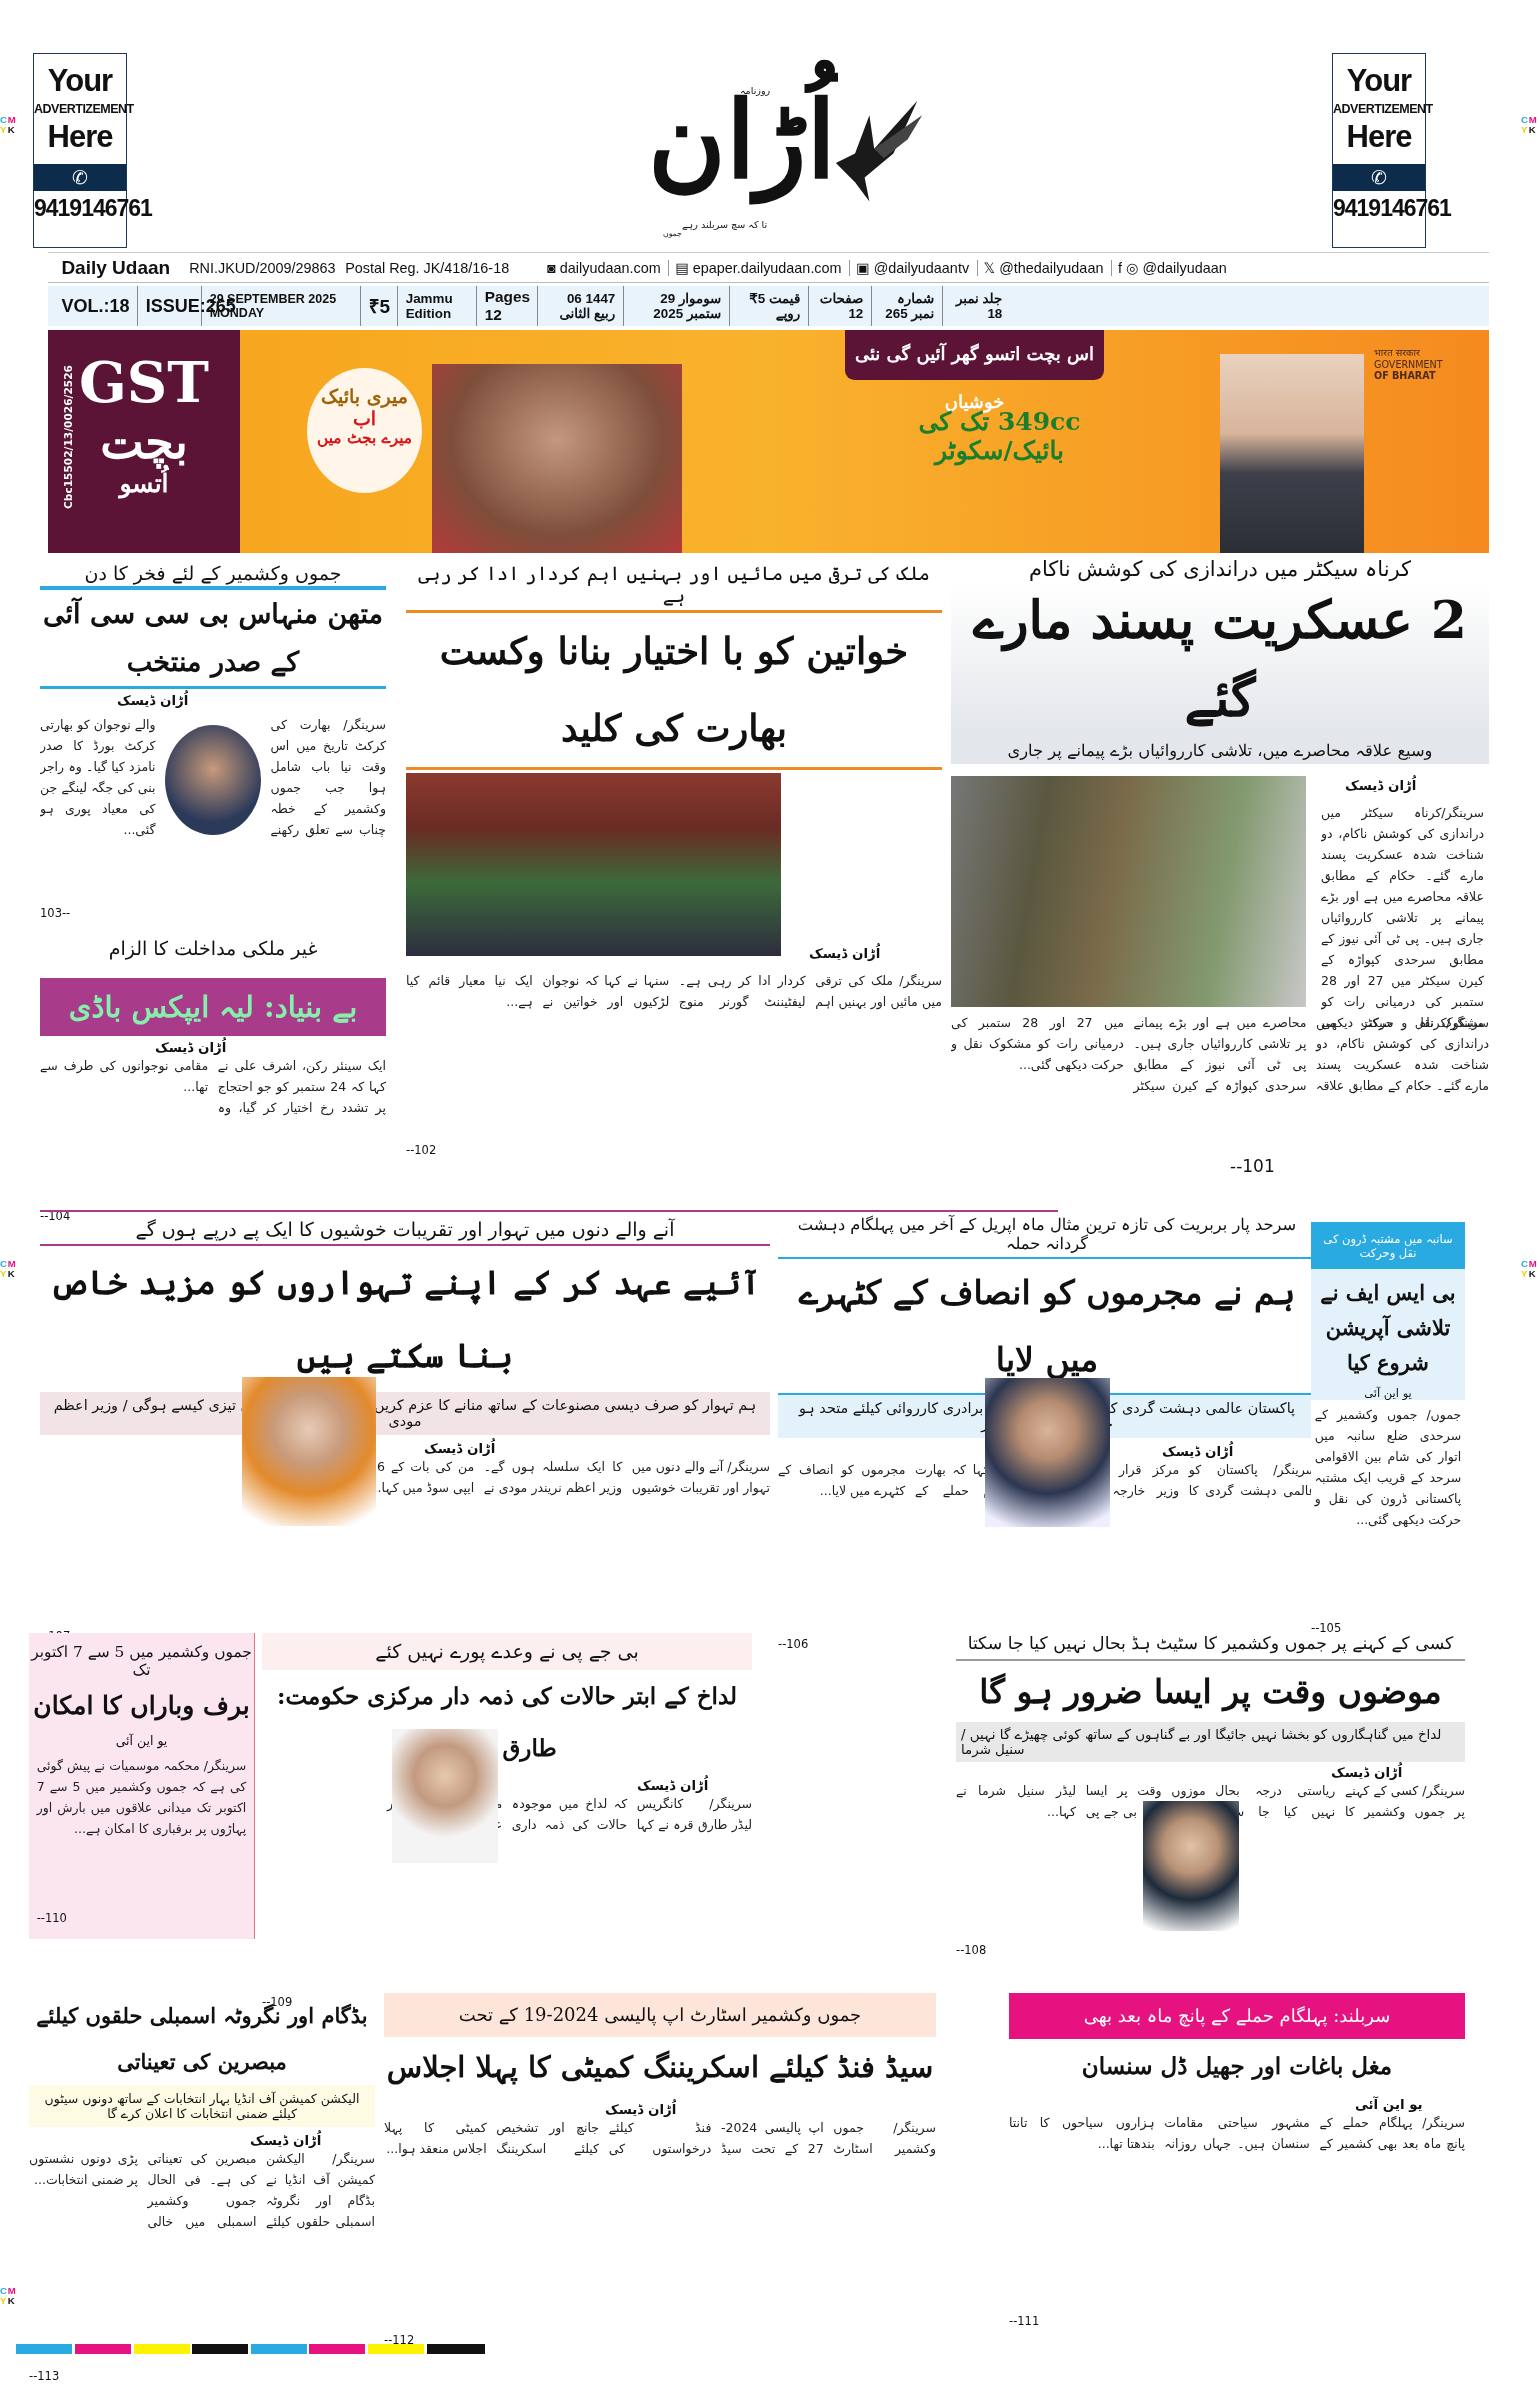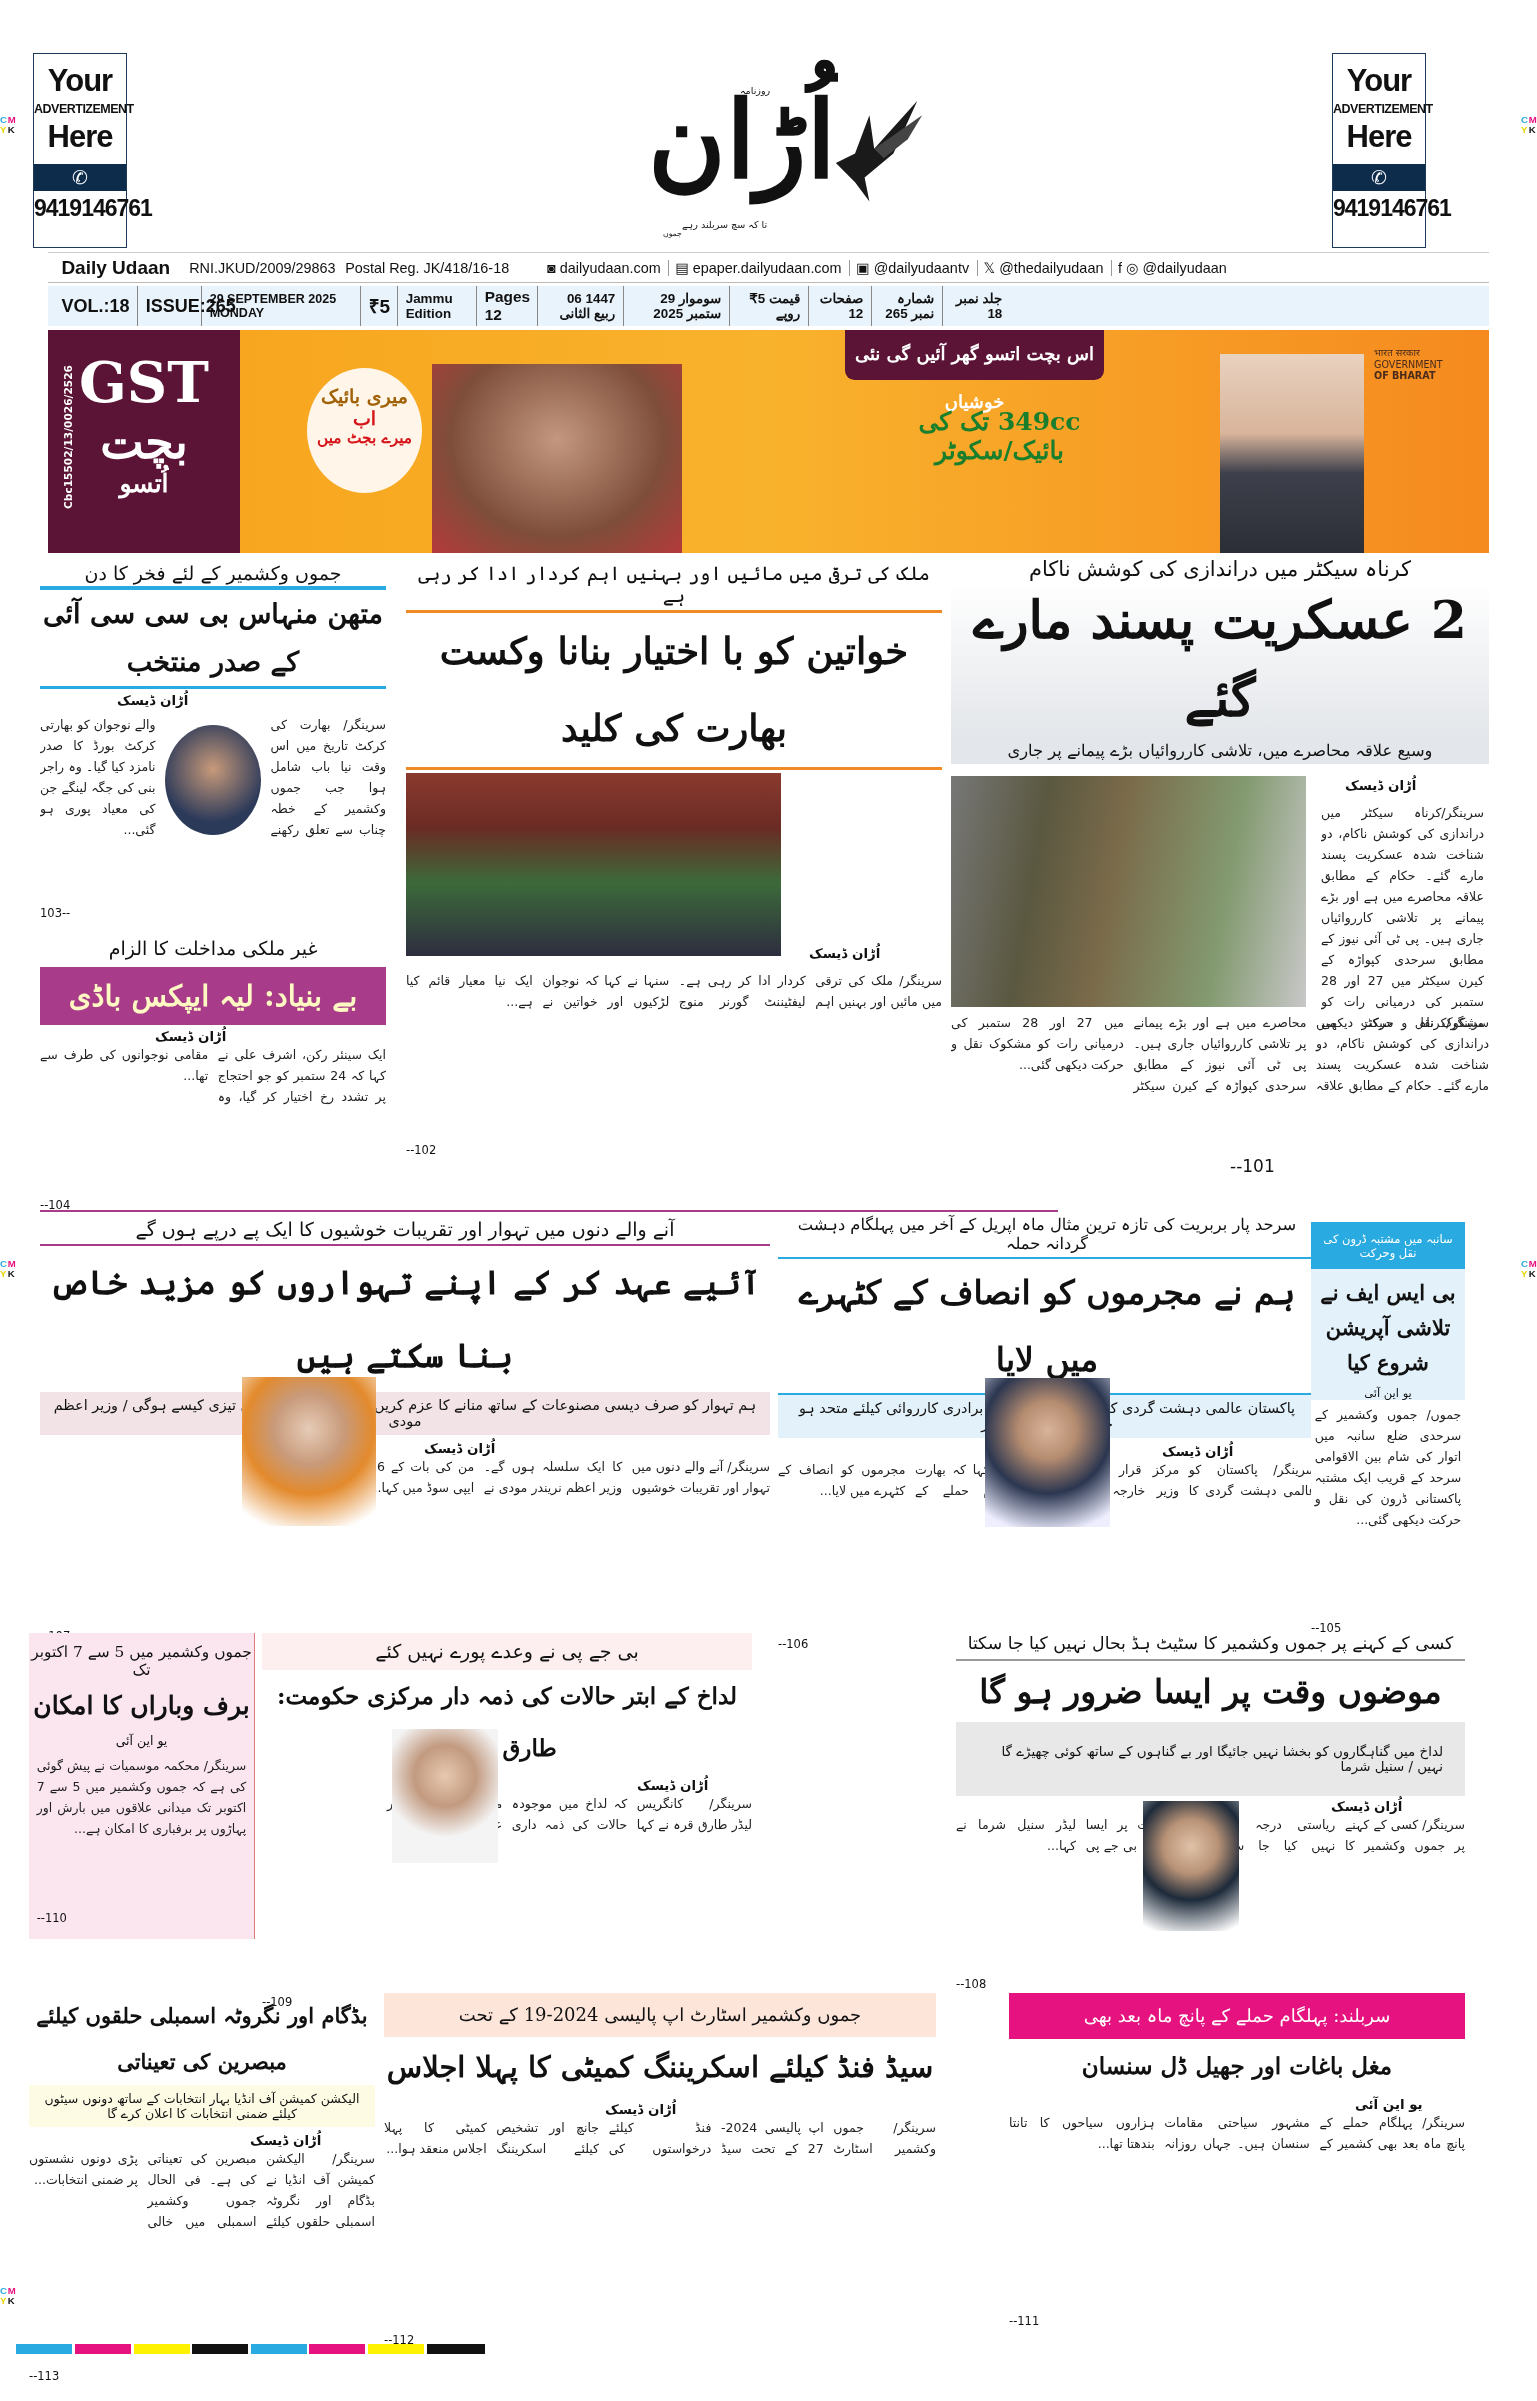--- a/index.html
+++ b/index.html
@@ -140,21 +140,21 @@
   <div class="hl" style="font-size:16.3px;font-weight:normal;background:#e3e6ea;line-height:27px">وسیع علاقہ محاصرے میں، تلاشی کارروائیاں بڑے پیمانے پر جاری</div>
   <div class="photo" style="position:relative;width:355px;height:231px;margin-top:11.5px;background:linear-gradient(100deg,#777 0,#5a5840 25%,#7a6a4a 45%,#839a70 75%,#c8c8c8)"></div>
   <div class="byline" style="position:absolute;left:394px;top:221px">اُڑان ڈیسک</div>
   <div class="body-col" style="position:absolute;left:370px;top:245px;width:163px;height:231px">سرینگر/کرناہ سیکٹر میں دراندازی کی کوشش ناکام، دو شناخت شدہ عسکریت پسند مارے گئے۔ حکام کے مطابق علاقہ محاصرے میں ہے اور بڑے پیمانے پر تلاشی کارروائیاں جاری ہیں۔ پی ٹی آئی نیوز کے مطابق سرحدی کپواڑہ کے کیرن سیکٹر میں 27 اور 28 ستمبر کی درمیانی رات کو مشکوک نقل و حرکت دیکھی گئی...</div>
   <div class="body-col" style="height:144px;margin-top:5.8px;column-count:3;column-gap:9.6px">سرینگر/کرناہ سیکٹر میں دراندازی کی کوشش ناکام، دو شناخت شدہ عسکریت پسند مارے گئے۔ حکام کے مطابق علاقہ محاصرے میں ہے اور بڑے پیمانے پر تلاشی کارروائیاں جاری ہیں۔ پی ٹی آئی نیوز کے مطابق سرحدی کپواڑہ کے کیرن سیکٹر میں 27 اور 28 ستمبر کی درمیانی رات کو مشکوک نقل و حرکت دیکھی گئی...</div>
   <div style="font-size:17px;margin-left:279px">--101</div>
 </div>
 
 <div class="abs" style="left:40px;top:937px;width:346px">
   <div class="kicker">غیر ملکی مداخلت کا الزام</div>
-  <div class="hl" style="background:#a83c8a;color:#fef9c3;font-size:29px;line-height:58px;margin-top:8px">بے بنیاد: لیہ ایپکس باڈی</div>
+  <div class="hl" style="background:#a83c8a;color:#86efac;font-size:29px;line-height:58px;margin-top:19px">بے بنیاد: لیہ ایپکس باڈی</div>
   <div class="byline" style="text-align:left;margin-left:115px;margin-top:3.8px">اُڑان ڈیسک</div>
   <div class="body-col" style="height:154px;column-count:2;column-gap:9.6px">ایک سینئر رکن، اشرف علی نے کہا کہ 24 ستمبر کو جو احتجاج پر تشدد رخ اختیار کر گیا، وہ مقامی نوجوانوں کی طرف سے تھا...</div>
   <div style="font-size:11.5px">--104</div>
 </div>
 
 <div class="abs" style="left:40px;top:1210px;width:1018px;height:1.9px;background:#a83c8a"></div>
 
 <div class="abs" style="left:40px;top:1218px;width:730px">
   <div class="kicker">آنے والے دنوں میں تہوار اور تقریبات خوشیوں کا ایک پے درپے ہوں گے</div>
   <div style="height:1.9px;background:#a83c8a;margin-top:3.8px"></div>
@@ -200,21 +200,21 @@
   <div class="photo" style="left:130px;top:96px;width:106px;height:134px;background:radial-gradient(circle at 50% 35%,#e6c9b0,#c29a80 30%,#f4f4f4 60%)"></div>
   <div class="byline" style="text-align:left;margin:3.8px 0 0 375px">اُڑان ڈیسک</div>
   <div class="body-col" style="height:202px;column-count:4;column-gap:9.6px">سرینگر/ کانگریس لیڈر طارق قرہ نے کہا کہ لداخ میں موجودہ حالات کی ذمہ داری مرکزی حکومت پر عائد ہوتی ہے...</div>
   <div style="font-size:11.5px">--109</div>
 </div>
 
 <div class="abs" style="left:956px;top:1633px;width:509px">
   <div class="kicker" style="font-size:17.3px">کسی کے کہنے پر جموں وکشمیر کا سٹیٹ ہڈ بحال نہیں کیا جا سکتا</div>
   <div style="height:1.9px;background:#999;margin-top:5.8px"></div>
   <div class="hl" style="font-size:33px;line-height:61px">موضوں وقت پر ایسا ضرور ہو گا</div>
-  <div style="background:#e8e8e8;font-size:13.4px;direction:rtl;text-align:right;padding:22px">لداخ میں گناہگاروں کو بخشا نہیں جائیگا اور بے گناہوں کے ساتھ کوئی چھیڑے گا نہیں / سنیل شرما</div>
+  <div style="background:#e8e8e8;font-size:13.4px;direction:rtl;text-align:left;padding:5px">لداخ میں گناہگاروں کو بخشا نہیں جائیگا اور بے گناہوں کے ساتھ کوئی چھیڑے گا نہیں / سنیل شرما</div>
   <div class="photo" style="left:187px;top:168px;width:96px;height:130px;background:radial-gradient(circle at 50% 35%,#e0c2a8,#b89276 28%,#1d2a3a 55%,#fff 95%)"></div>
   <div class="byline" style="text-align:left;margin:3.8px 0 0 375px">اُڑان ڈیسک</div>
   <div class="body-col" style="height:163px;column-count:4;column-gap:9.6px">سرینگر/ کسی کے کہنے پر جموں وکشمیر کا ریاستی درجہ بحال نہیں کیا جا سکتا، موزوں وقت پر ایسا ضرور ہوگا۔ بی جے پی لیڈر سنیل شرما نے کہا...</div>
   <div style="font-size:11.5px">--108</div>
 </div>
 
 <div class="abs" style="left:29px;top:1993px;width:346px">
   <div class="hl" style="font-size:21px;line-height:46px">بڈگام اور نگروٹہ اسمبلی حلقوں کیلئے مبصرین کی تعیناتی</div>
   <div style="background:#fdfbe4;font-size:12.5px;direction:rtl;text-align:center;padding:6px">الیکشن کمیشن آف انڈیا بہار انتخابات کے ساتھ دونوں سیٹوں کیلئے ضمنی انتخابات کا اعلان کرے گا</div>
   <div class="byline" style="text-align:left;margin:5.8px 0 0 221px">اُڑان ڈیسک</div>

